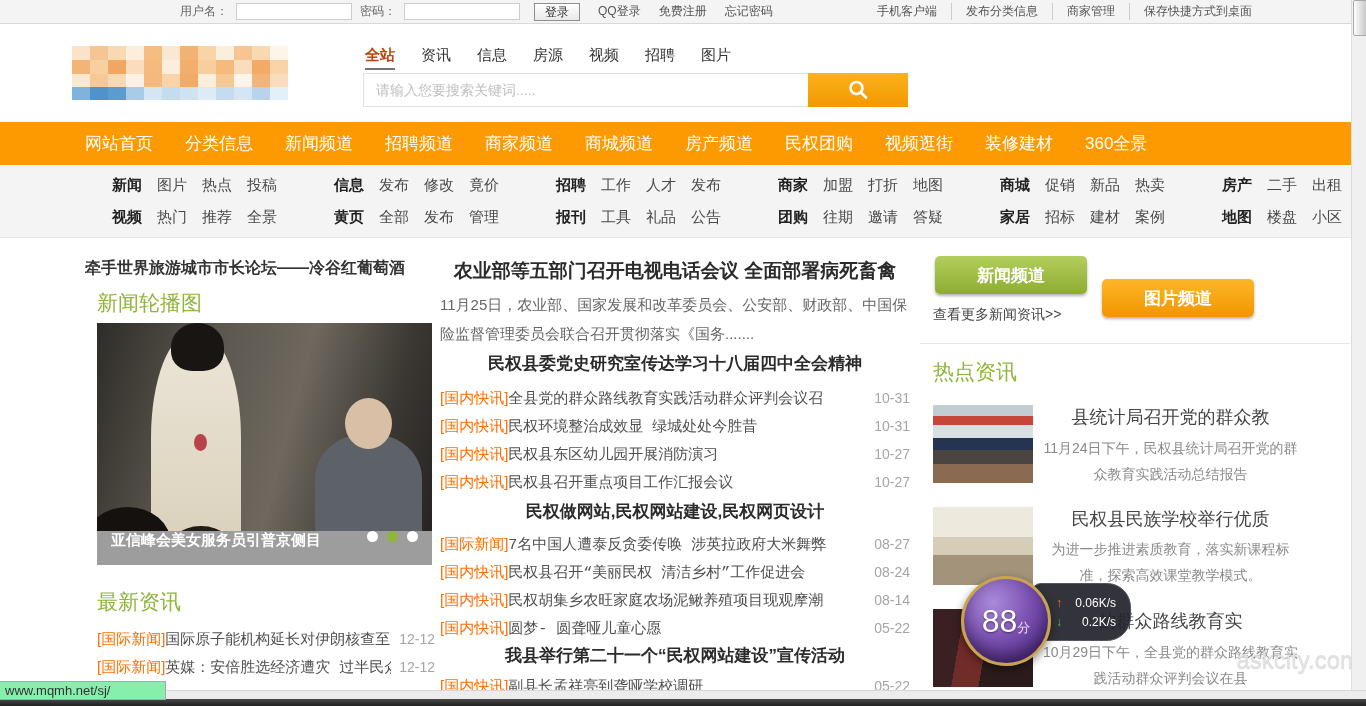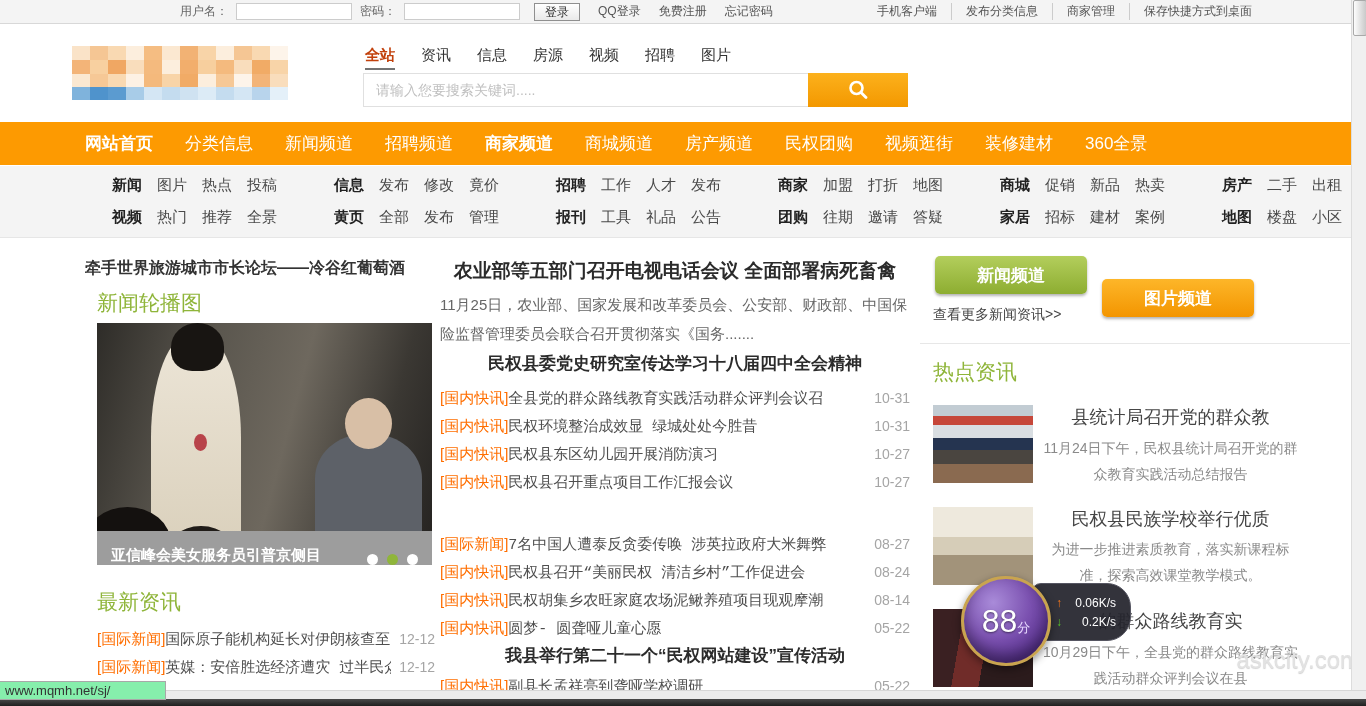--- a/index.html
+++ b/index.html
@@ -26,21 +26,21 @@
   .sbox{position:absolute;left:363px;top:73px;width:545px;height:34px;display:flex;}
   .sbox input{flex:1;border:1px solid #e0e0e0;border-right:none;padding:0 12px;font-size:14px;color:#666;outline:none;}
   .sbox input::placeholder{color:#c0c0c0;}
   .sbtn{width:100px;border:none;background:linear-gradient(#fcb11c,#f39800);cursor:pointer;
         display:flex;align-items:center;justify-content:center;}
 
   
   .mainnav{position:absolute;left:0;top:122px;right:0;height:43px;background:#fd9a01;
            display:flex;align-items:center;padding-left:69px;}
   .mn-item{color:#fff;font-size:17px;padding:0 16px;cursor:pointer;white-space:nowrap;}
-  .mn-item.bold{font-weight:bold;}
+  .mn-item.bold{font-weight:normal;}
 
   
   .subnav{position:absolute;left:0;top:166px;right:0;height:71px;background:#f4f4f4;
           border-bottom:1px solid #e6e6e6;display:flex;align-items:center;padding-left:88px;}
   .sn-group{margin-right:33px;display:flex;flex-direction:column;gap:13px;}
   .sn-row{display:flex;gap:15px;font-size:15px;color:#4a4a4a;white-space:nowrap;margin-left:24px;}
   .sn-row .lead{font-weight:bold;color:#222;}
   .sn-row span{cursor:pointer;}
 
   
@@ -50,21 +50,21 @@
   .carousel{position:absolute;left:97px;top:323px;width:335px;height:242px;overflow:hidden;cursor:pointer;}
   .car-photo{position:absolute;inset:0;background:linear-gradient(105deg,#2e2c28 0%,#5a564e 30%,#6e685e 55%,#3b3833 80%,#242220 100%);}
   .car-woman{position:absolute;left:16%;top:4%;width:27%;height:96%;background:linear-gradient(#ece5d7,#d9cfba);border-radius:45% 45% 6px 6px;}
   .car-hair{position:absolute;left:22%;top:0;width:16%;height:20%;background:#181512;border-radius:50% 50% 40% 40%;}
   .car-flower{position:absolute;left:29%;top:46%;width:13px;height:17px;background:#b8434a;border-radius:50%;}
   .car-putin{position:absolute;right:3%;bottom:14%;width:32%;height:40%;background:#5d6168;border-radius:46% 46% 0 0;}
   .car-phead{position:absolute;right:12%;bottom:48%;width:14%;height:21%;background:#d8bfa6;border-radius:50%;}
   .car-aud1{position:absolute;left:-4%;bottom:-6%;width:26%;height:30%;background:#14110f;border-radius:50%;}
   .car-aud2{position:absolute;left:20%;bottom:-10%;width:22%;height:26%;background:#201c18;border-radius:50%;}
   .car-caption{position:absolute;left:0;right:0;bottom:0;height:34px;background:#9d9d9d;
-               display:flex;align-items:flex-end;padding:0 14px;color:#fff;font-weight:bold;font-size:15px;}
+               display:flex;align-items:flex-start;padding:0 14px;color:#fff;font-weight:bold;font-size:15px;}
   .car-dots{margin-left:auto;display:flex;gap:9px;}
   .dot{width:11px;height:11px;border-radius:50%;background:#fff;cursor:pointer;}
   .dot.active{background:#8fb53a;}
   .l-latest{position:absolute;left:97px;top:588px;font-size:21px;color:#8fb53a;}
   .l-list{position:absolute;left:97px;top:625px;width:338px;}
 
   
   .nrow{display:flex;align-items:center;height:28px;font-size:15px;white-space:nowrap;cursor:pointer;}
   .nrow .tag{color:#ff6e00;}
   .nrow .ttl{color:#4f4f4f;overflow:hidden;flex:1;font-family:Liberation Mono, monospace;}
@@ -374,20 +374,21 @@
         <span class="ttl">民权县东区幼儿园开展消防演习</span>
         <span class="dt">10-27</span>
       </div>
     <div class="nrow">
         <span class="tag">[国内快讯]</span>
         <span class="ttl">民权县召开重点项目工作汇报会议</span>
         <span class="dt">10-27</span>
       </div>
   </div>
 
+  <div class="c-h2" style="top:500px;">民权做网站,民权网站建设,民权网页设计</div>
   <div class="c-list" style="top:530px;">
     <div class="nrow">
         <span class="tag">[国际新闻]</span>
         <span class="ttl">7名中国人遭泰反贪委传唤 涉英拉政府大米舞弊</span>
         <span class="dt">08-27</span>
       </div>
     <div class="nrow">
         <span class="tag">[国内快讯]</span>
         <span class="ttl">民权县召开“美丽民权 清洁乡村”工作促进会</span>
         <span class="dt">08-24</span>

